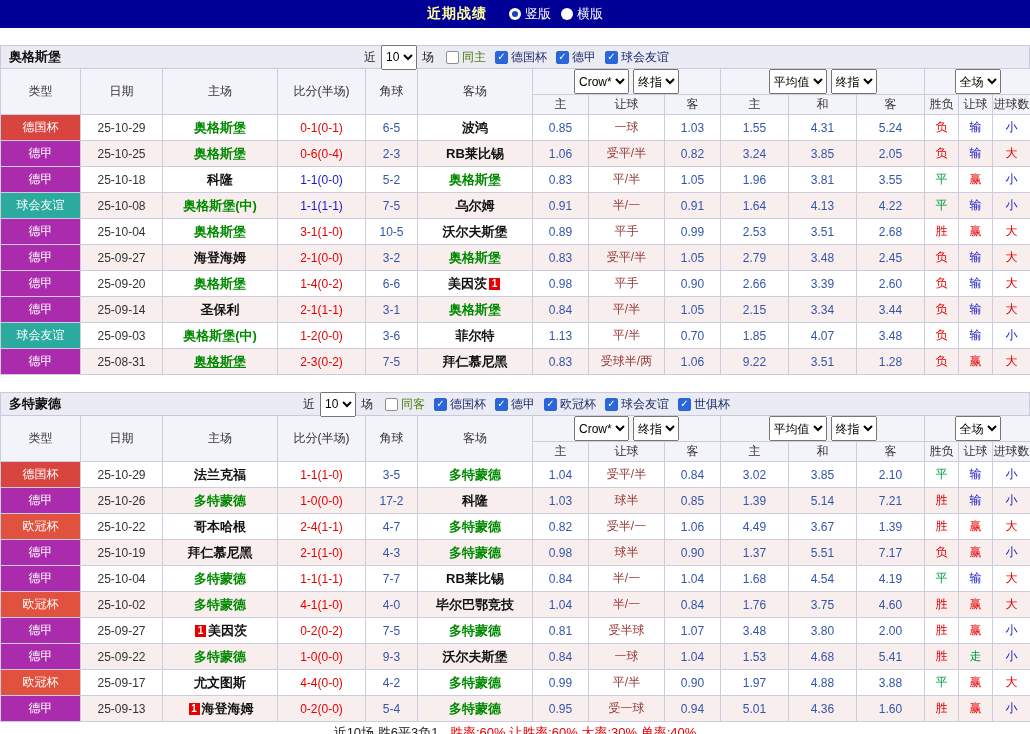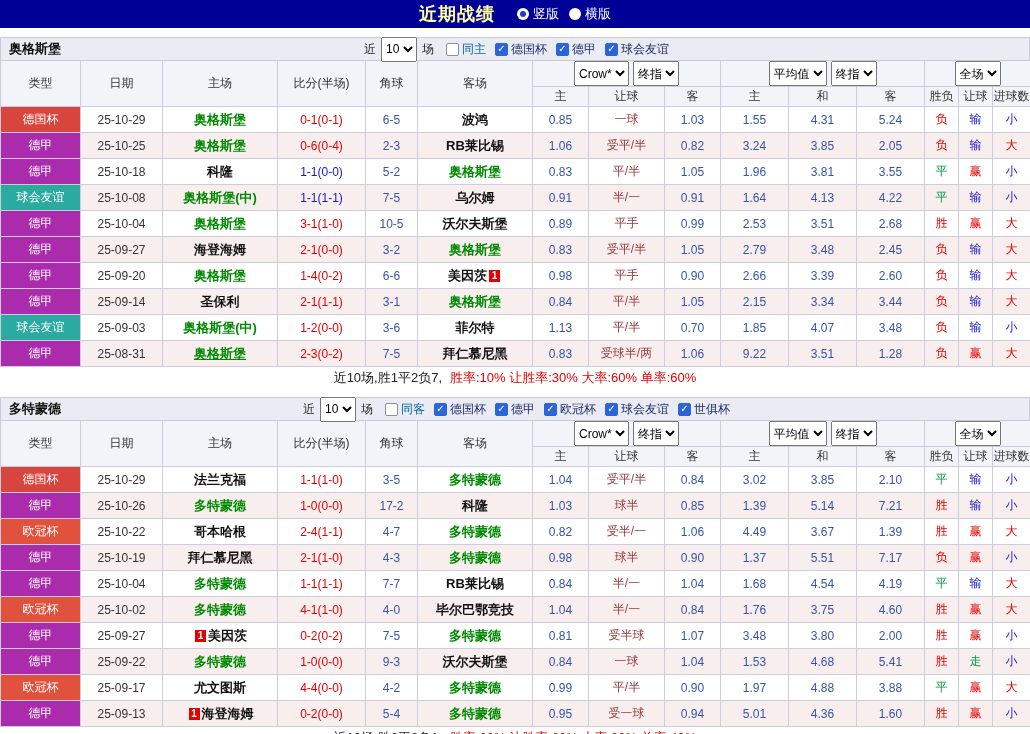--- a/index.html
+++ b/index.html
@@ -1,30 +1,30 @@
 <!DOCTYPE html>
 <html><head>
 <meta charset="utf-8">
 <style>
 *{box-sizing:border-box;margin:0;padding:0}
 body{width:1030px;font-family:"Liberation Sans","DejaVu Sans",sans-serif;font-size:12px;color:#222;background:#fff}
 .topbar{height:28px;background:#000097;display:flex;align-items:center;justify-content:center;gap:12px}
-.topbar .title{color:#ffff99;font-weight:bold;font-size:18px;letter-spacing:1px}
+.topbar .title{color:#ffff99;font-weight:bold;font-size:14px;letter-spacing:1px}
 .radio-item{display:inline-flex;align-items:center;gap:4px;color:#fff;margin-left:10px;cursor:pointer;font-size:13px}
 .radio{width:12px;height:12px;border-radius:50%;background:#fff;display:inline-block;position:relative}
 .radio.sel::after{content:"";position:absolute;left:3px;top:3px;width:6px;height:6px;border-radius:50%;background:#1b3fbf}
-.section{margin-top:9px}
+.section{margin-top:17px}
 .sec-head{height:24px;background:#ebebf3;border:1px solid #c9c9db;display:flex;align-items:center;position:relative}
 .team{font-weight:bold;font-size:13px;padding-left:8px;color:#111}
 .filters{position:absolute;left:50%;transform:translateX(-50%);display:flex;align-items:center;white-space:nowrap}
 .flabel{color:#222;margin:0 3px}
 .cb{width:13px;height:13px;border:1px solid #909090;border-radius:2px;background:#fff;display:inline-flex;align-items:center;justify-content:center;color:#fff;font-size:10px;line-height:1;margin:0 3px 0 9px;cursor:pointer;flex:none}
 .cb.on{background:#2a66d9;border-color:#2a66d9}
 .cblabel{color:#1b2a6b}
-.cblabel.plain{color:#0369a1}
+.cblabel.plain{color:#4d7c0f}
 select{font-family:inherit;font-size:12px;height:25px;margin:0 2px;vertical-align:middle}
 table.grid{border-collapse:collapse;width:1030px;table-layout:fixed;margin-top:-1px}
 .grid th,.grid td{border:1px solid #ccccdd;text-align:center;padding:0;white-space:nowrap;overflow:hidden}
 .grid thead th{background:#f3f3fa;color:#333;font-weight:normal}
 .grid tr.h1 th{height:22px}
 .grid tr.h2 th{height:20px}
 .grid tbody td{height:26px;background:#fff}
 .grid tbody tr.alt td{background:#f9eeee}
 td.type{color:#fff}
 td.date{color:#333}
@@ -284,24 +284,20 @@
           <td class="num">1.06</td>
           <td class="num">9.22</td>
           <td class="num">3.51</td>
           <td class="num">1.28</td>
           <td class="res red">负</td>
           <td class="res red">赢</td>
           <td class="res red">大</td>
         </tr>
       </tbody>
   </table>
-  <div class="summary">
-    <span>近10场,胜1平2负7,</span>
-    <span class="stats">胜率:10% 让胜率:30% 大率:60% 单率:60%</span>
-  </div>
 </div>
 
 <div class="section">
   <div class="sec-head">
     <span class="team">多特蒙德</span>
     <span class="filters" id="filters-1">
         <span class="flabel">近</span>
         <select><option>10</option></select>
         <span class="flabel">场</span>
         <span class="cb"></span>

